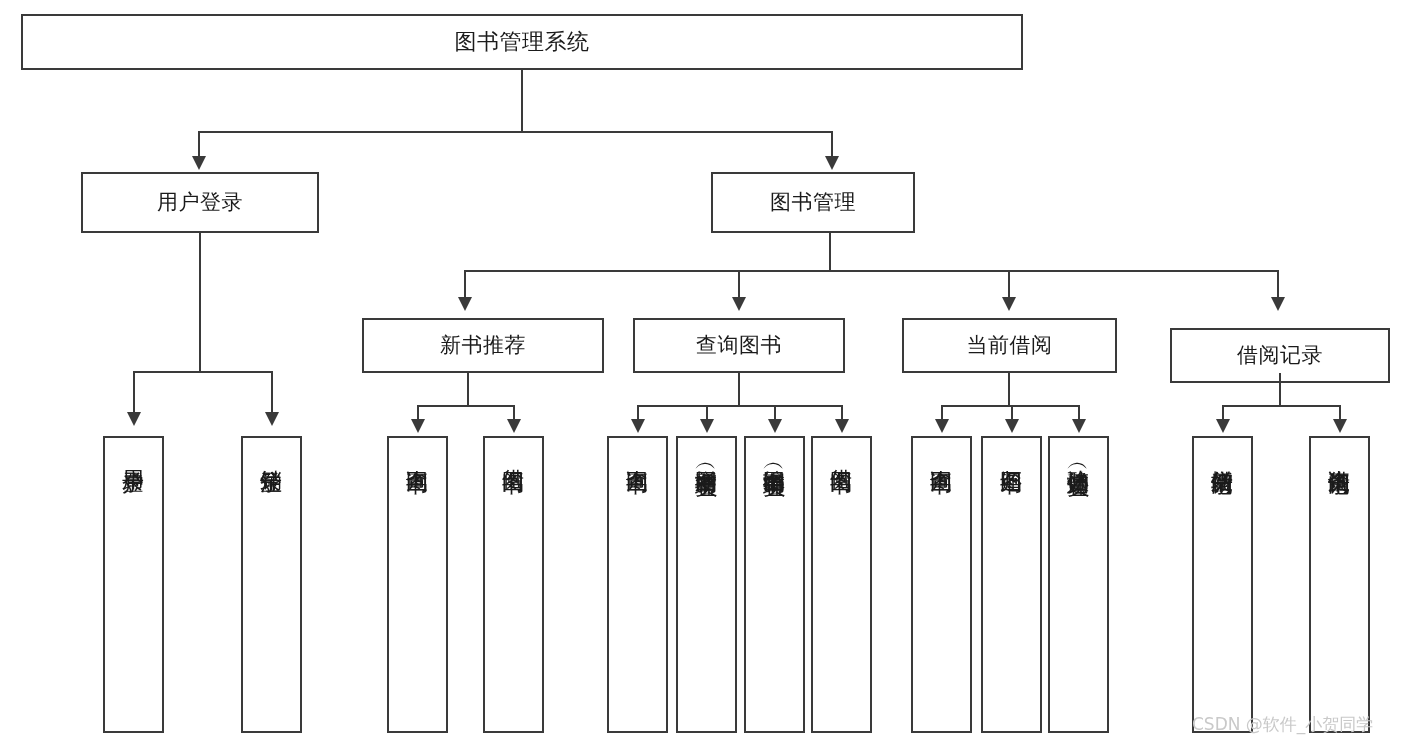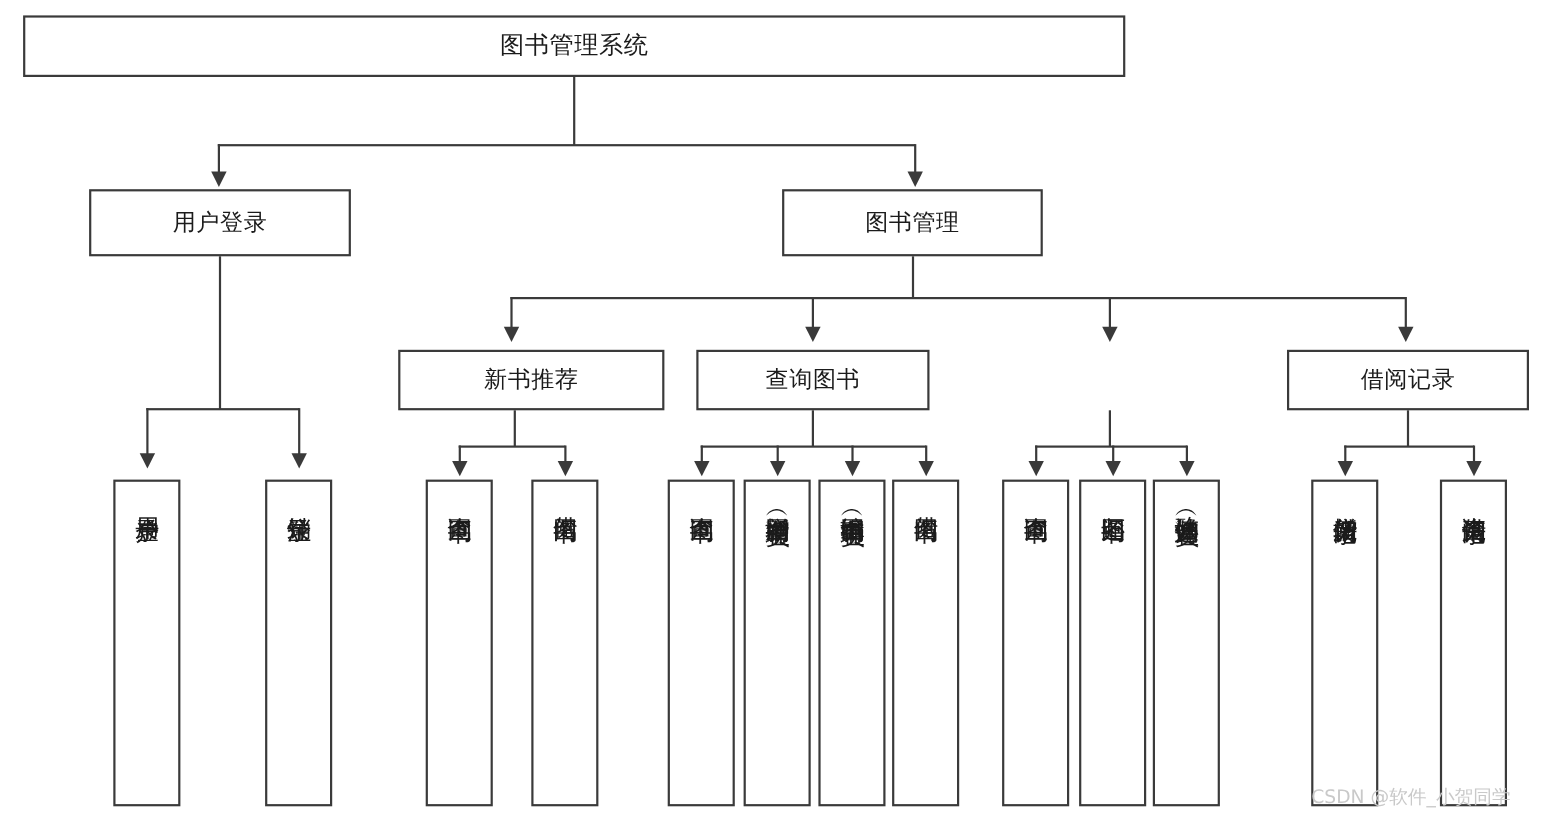--- a/index.html
+++ b/index.html
@@ -96,21 +96,21 @@
   <div class="vline" style="left:198px; top:131px; height:27px;"></div>
   <div class="arrow" style="left:192px; top:156px;"></div>
 
   <div class="vline" style="left:831px; top:131px; height:27px;"></div>
   <div class="arrow" style="left:825px; top:156px;"></div>
 
   <div class="node horiz" style="left:81px; top:172px; width:238px; height:61px;">
     <span class="label">用户登录</span>
   </div>
 
-  <div class="node horiz" style="left:711px; top:172px; width:237px; height:61px;">
+  <div class="node horiz" style="left:711px; top:172px; width:204px; height:61px;">
     <span class="label">图书管理</span>
   </div>
 
   <div class="vline" style="left:199px; top:233px; height:139px;"></div>
   <div class="hline" style="left:133px; top:371px; width:139px;"></div>
   <div class="vline" style="left:133px; top:371px; height:43px;"></div>
   <div class="arrow" style="left:127px; top:412px;"></div>
   <div class="vline" style="left:271px; top:371px; height:43px;"></div>
   <div class="arrow" style="left:265px; top:412px;"></div>
 
@@ -128,21 +128,24 @@
 
   <div class="vline" style="left:1277px; top:270px; height:29px;"></div>
   <div class="arrow" style="left:1271px; top:297px;"></div>
 
   <div class="node horiz" style="left:362px; top:318px; width:242px; height:55px;">
     <span class="label">新书推荐</span>
   </div>
   <div class="node horiz" style="left:633px; top:318px; width:212px; height:55px;">
     <span class="label">查询图书</span>
   </div>
-  <div class="node horiz" style="left:1170px; top:318px; width:220px; height:55px;">
+  <div class="node horiz" style="left:902px; top:318px; width:215px; height:55px;">
+    <span class="label">当前借阅</span>
+  </div>
+  <div class="node horiz" style="left:1170px; top:328px; width:220px; height:55px;">
     <span class="label">借阅记录</span>
   </div>
 
   <div class="vline" style="left:467px; top:373px; height:33px;"></div>
   <div class="hline" style="left:417px; top:405px; width:97px;"></div>
   <div class="vline" style="left:417px; top:405px; height:16px;"></div>
   <div class="arrow" style="left:411px; top:419px;"></div>
   <div class="vline" style="left:513px; top:405px; height:16px;"></div>
   <div class="arrow" style="left:507px; top:419px;"></div>
 

